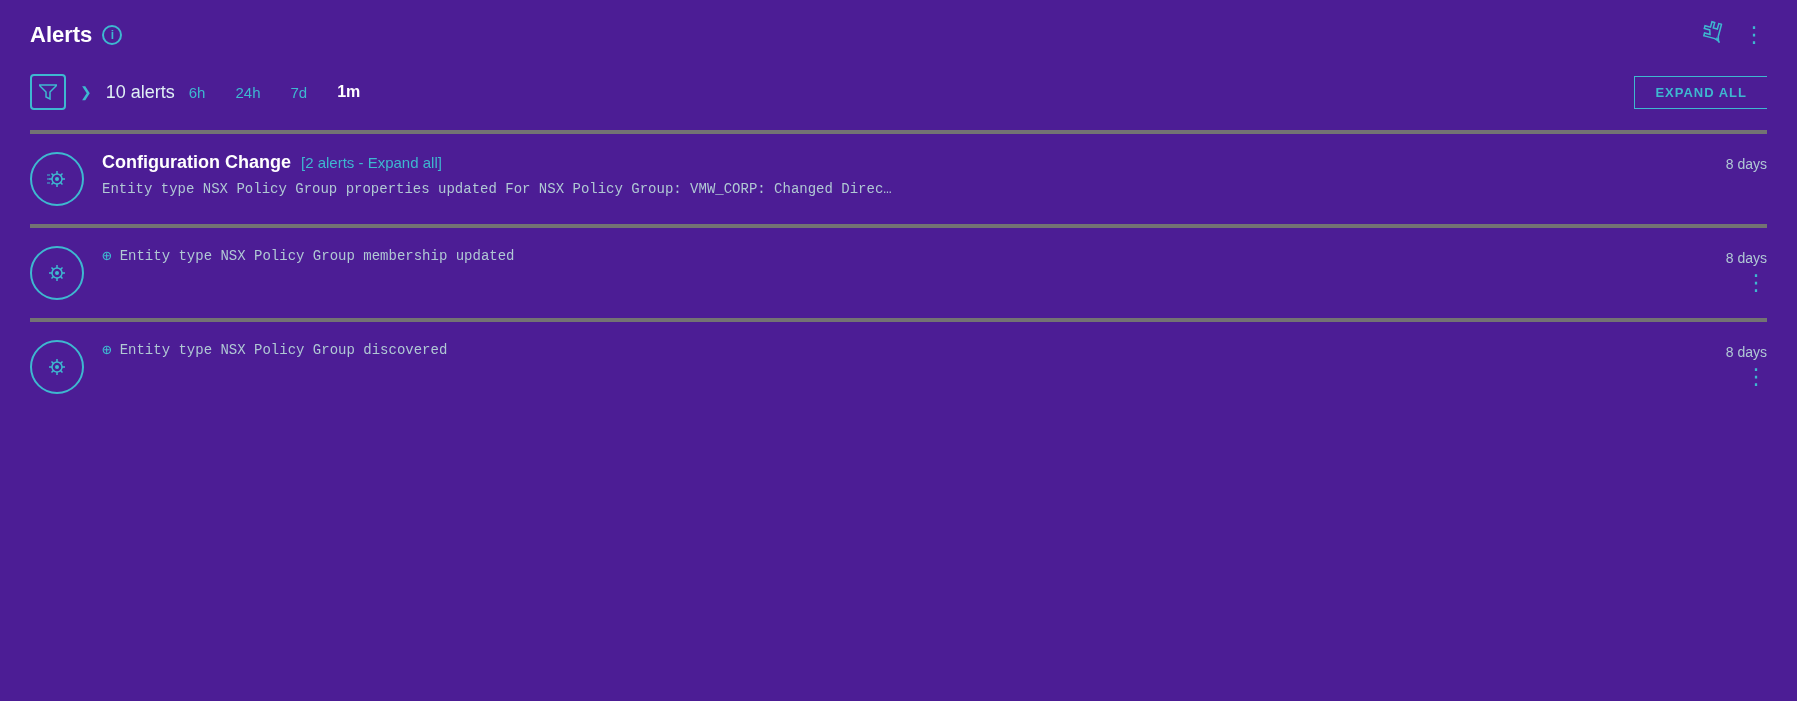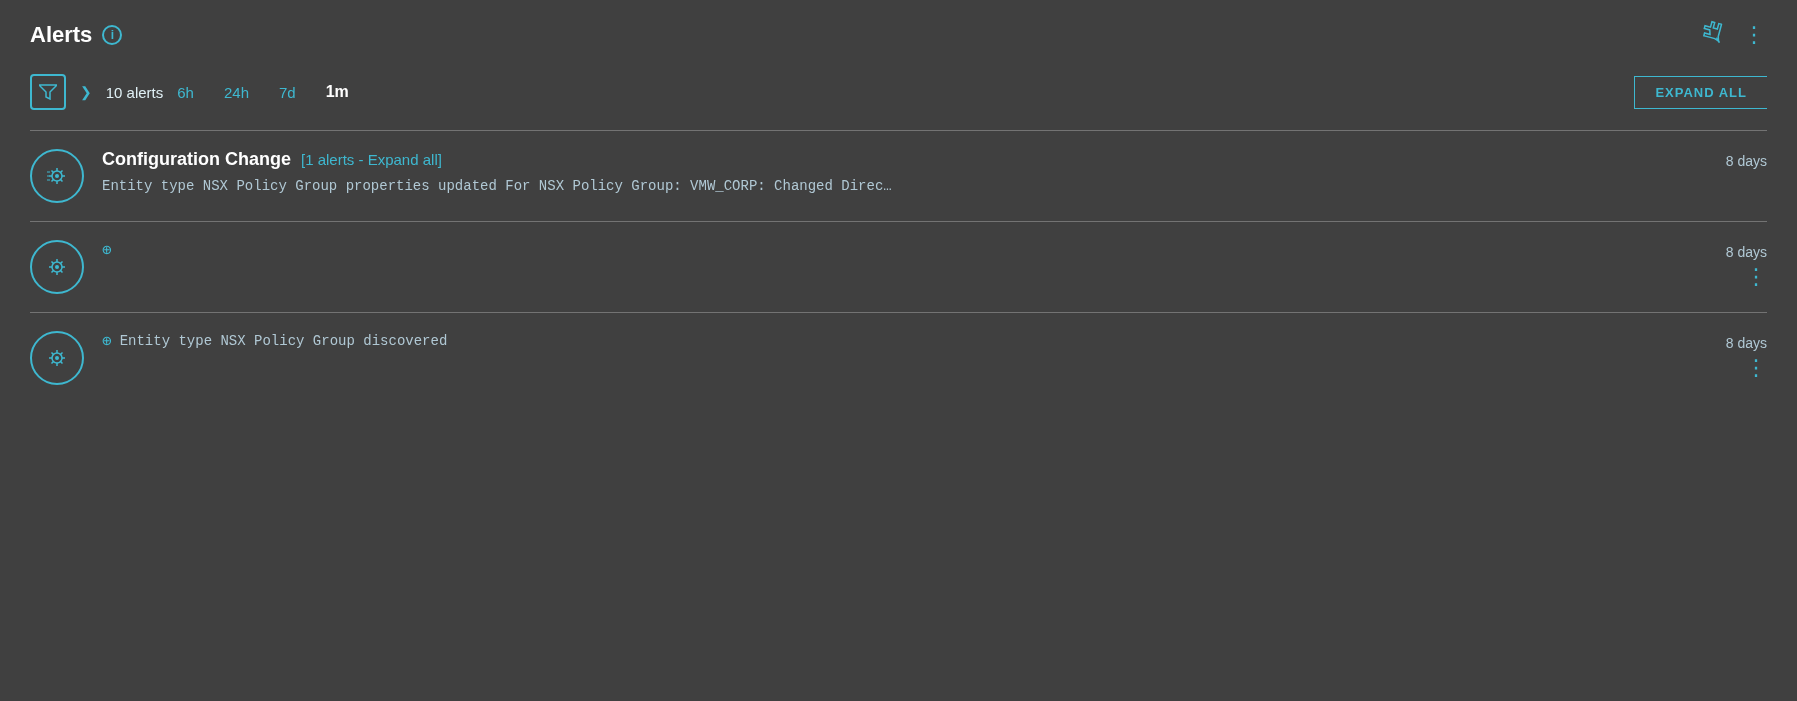--- a/index.html
+++ b/index.html
@@ -10,21 +10,21 @@
 
     body {
       background-color: #1a2a35;
       font-family: 'Segoe UI', Arial, sans-serif;
       color: #e0f0f5;
       width: 1797px;
       min-height: 701px;
     }
 
     .alerts-panel {
-      background-color: #404040;
+      background-color: #4c1d95;
       width: 1797px;
       min-height: 701px;
       padding: 20px 30px;
     }
 
     
     .panel-header {
       display: flex;
       align-items: center;
       justify-content: space-between;
@@ -106,21 +106,21 @@
     }
 
     .chevron-right {
       color: #3eb8d0;
       font-size: 14px;
       cursor: pointer;
     }
 
     .alert-count {
       color: #e0f0f5;
-      font-size: 15px;
+      font-size: 18px;
     }
 
     .time-filters {
       display: flex;
       gap: 30px;
       align-items: center;
     }
 
     .time-filter {
       color: #3eb8d0;
@@ -150,21 +150,21 @@
       cursor: pointer;
       letter-spacing: 1px;
     }
 
     .expand-btn {
       border-right: none;
     }
 
     
     .alert-item {
-      border-top: 1px solid #737373;
+      border-top: 4px solid #737373;
       padding: 18px 0;
     }
 
     .alert-row {
       display: flex;
       align-items: flex-start;
       gap: 18px;
     }
 
     .alert-icon-circle {
@@ -313,21 +313,21 @@
           <line x1="10.6" y1="17.4" x2="8.5" y2="19.5" stroke="#3eb8d0" stroke-width="1.5"></line>
 
           <line x1="4" y1="10" x2="7" y2="10" stroke="#3eb8d0" stroke-width="1"></line>
           <line x1="4" y1="14" x2="6" y2="14" stroke="#3eb8d0" stroke-width="1"></line>
           <line x1="4" y1="18" x2="7" y2="18" stroke="#3eb8d0" stroke-width="1"></line>
         </svg>
       </div>
       <div class="alert-main">
         <div class="alert-title-row">
           <span class="alert-title">Configuration Change</span>
-          <span class="alert-badge">[1 alerts - Expand all]</span>
+          <span class="alert-badge">[2 alerts - Expand all]</span>
         </div>
         <div class="alert-description-row">
           <span>Entity type NSX Policy Group properties updated For NSX Policy Group: VMW_CORP: Changed Direc…</span>
         </div>
       </div>
       <div class="alert-side">
         <span class="config-time">8 days</span>
       </div>
     </div>
   </div>
@@ -344,20 +344,21 @@
           <line x1="19" y1="14" x2="22" y2="14" stroke="#3eb8d0" stroke-width="1.5"></line>
           <line x1="8.5" y1="8.5" x2="10.6" y2="10.6" stroke="#3eb8d0" stroke-width="1.5"></line>
           <line x1="17.4" y1="17.4" x2="19.5" y2="19.5" stroke="#3eb8d0" stroke-width="1.5"></line>
           <line x1="19.5" y1="8.5" x2="17.4" y2="10.6" stroke="#3eb8d0" stroke-width="1.5"></line>
           <line x1="10.6" y1="17.4" x2="8.5" y2="19.5" stroke="#3eb8d0" stroke-width="1.5"></line>
         </svg>
       </div>
       <div class="alert-main">
         <div class="alert-description-row">
           <span class="zoom-icon">⊕</span>
+          <span>Entity type NSX Policy Group membership updated</span>
         </div>
       </div>
       <div class="alert-side">
         <span class="alert-time">8 days</span>
         <span class="alert-more">⋮</span>
       </div>
     </div>
   </div>
 
   <div class="alert-item">

